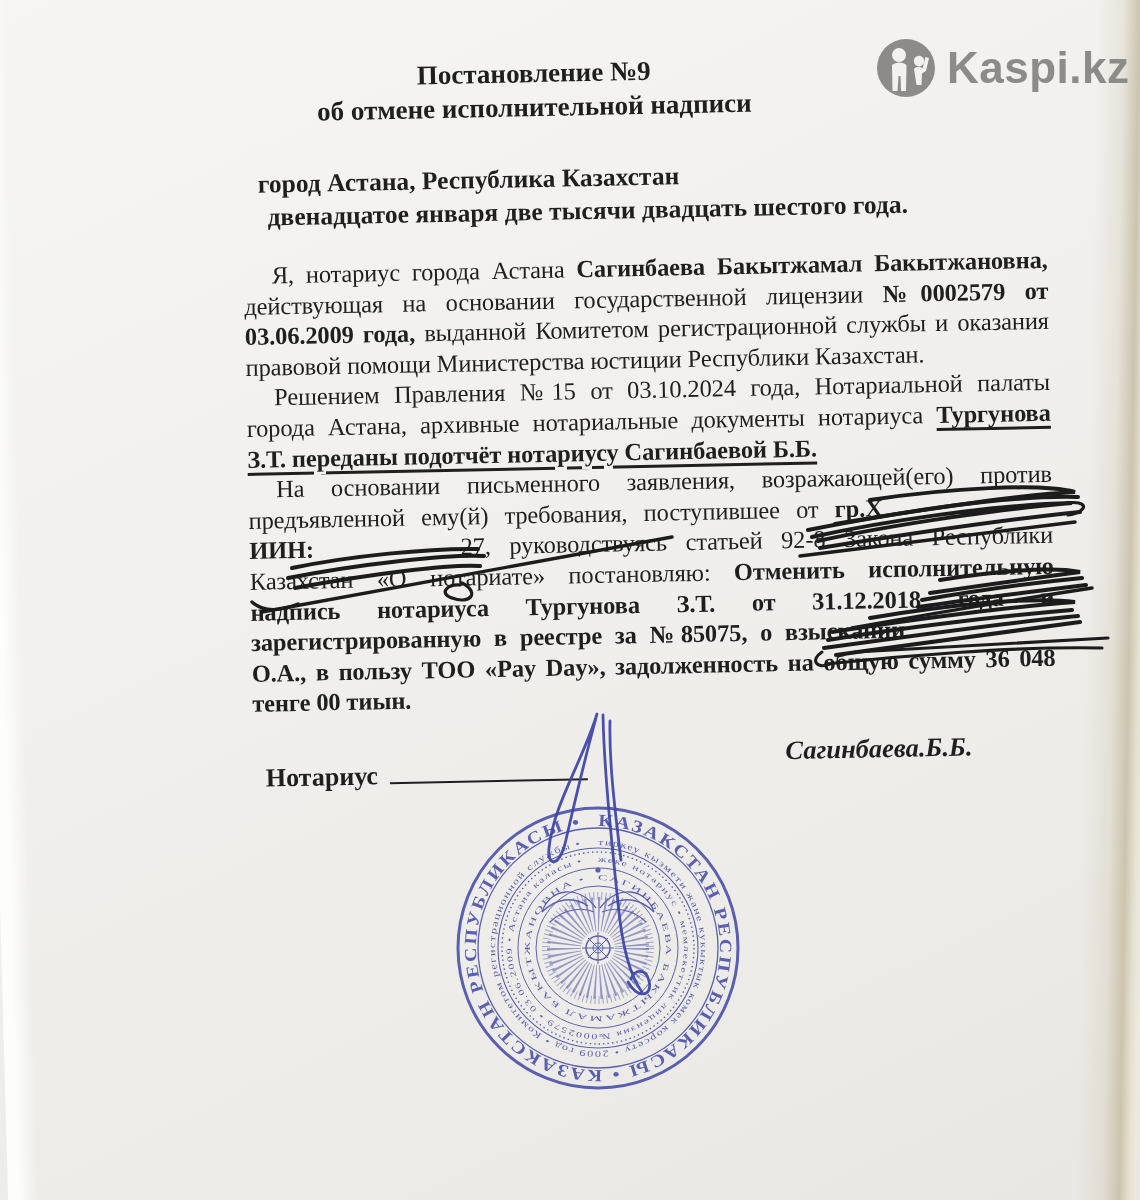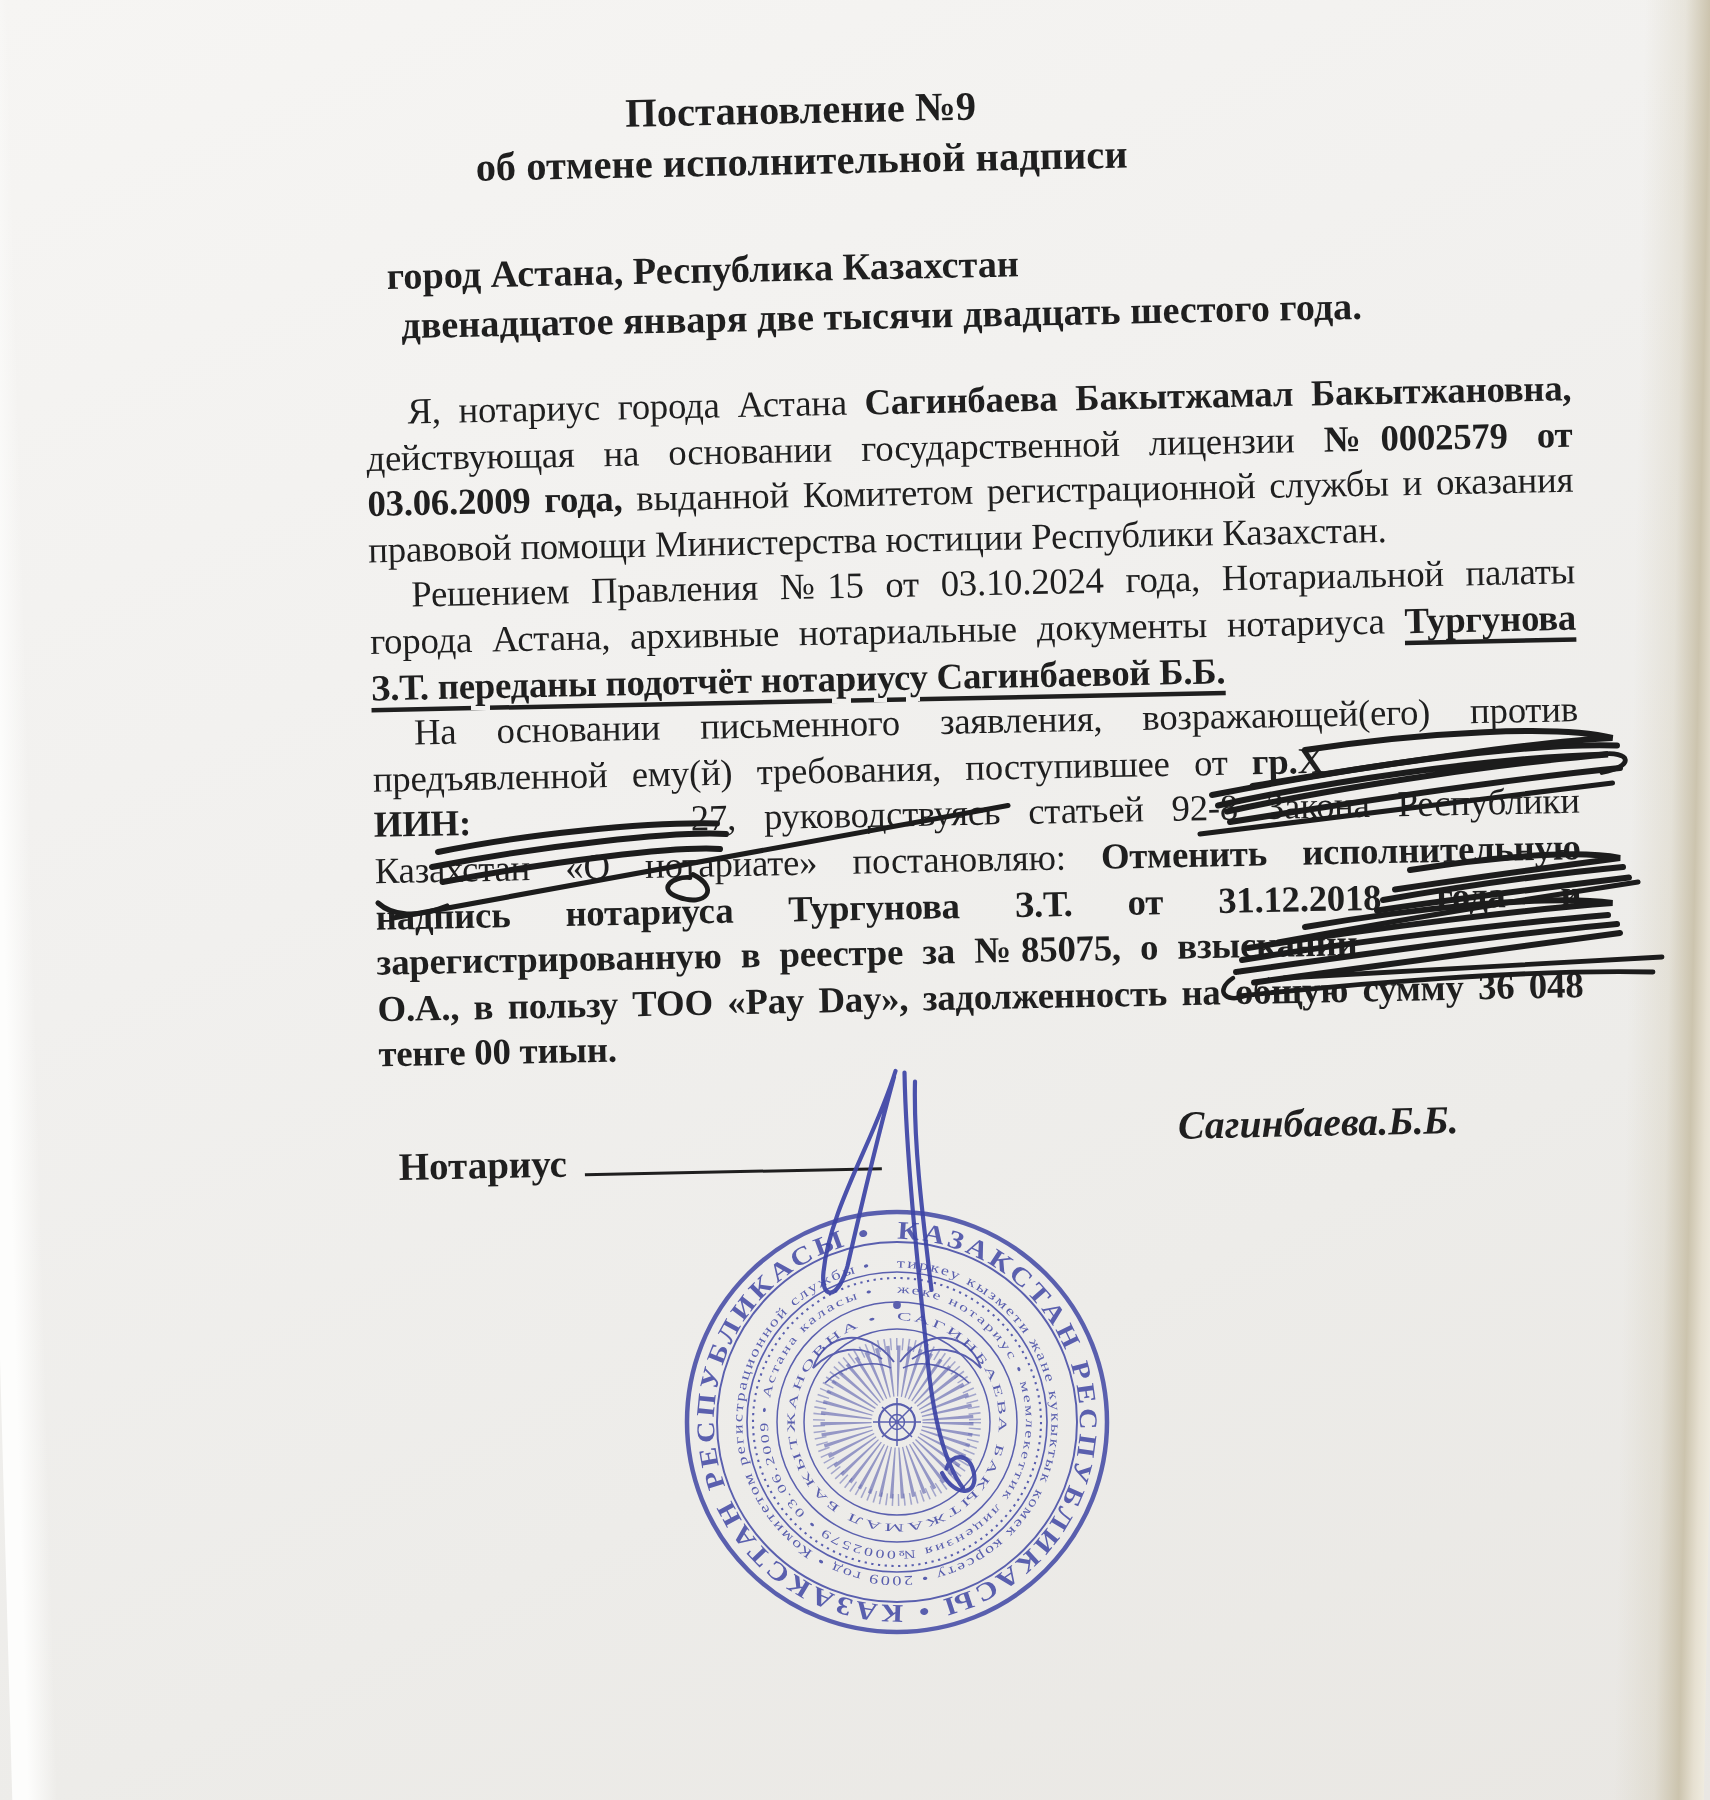--- a/index.html
+++ b/index.html
@@ -154,14 +154,31 @@
         <path d="M836 655 C 930 642 1030 628 1080 622"></path>
         <path d="M856 652 L 1108 638" stroke-width="3.2"></path>
         <path d="M826 664 C 900 656 1020 646 1102 648" stroke-width="3.2"></path>
         <path d="M822 652 C 810 660 816 669 830 664" stroke-width="3"></path>
       </g>
     </g>
   </svg>
 
   <div class="fold-right"></div>
 
+  <div class="wm">
+    <svg width="60" height="60" viewBox="0 0 60 60">
+      <defs>
+          <clipPath id="wmclip">
+            <circle cx="30" cy="30" r="29"></circle>
+          </clipPath>
+        </defs>
+      <circle cx="30" cy="30" r="29" fill="#8d8b89"></circle>
+      <g clip-path="url(#wmclip)" fill="#f2f1ef">
+        <circle cx="23" cy="17" r="7"></circle>
+        <path d="M16 27 C 20 23.5 27 23.5 30.5 27 L 30 53 L 25 53 L 24.5 38 L 22.5 38 L 21.5 53 L 16.5 53 Z"></path>
+        <circle cx="43" cy="23" r="5.2"></circle>
+        <path d="M38 31 C 40 28 45 28 46.5 30.5 L 49.5 19 L 53 20 L 50 33 L 46 35.5 L 45.5 47 L 40.5 47 Z"></path>
+      </g>
+    </svg>
+    <div class="wm-text">Kaspi.kz</div>
+  </div>
 
 </div>
 
 </body></html>

